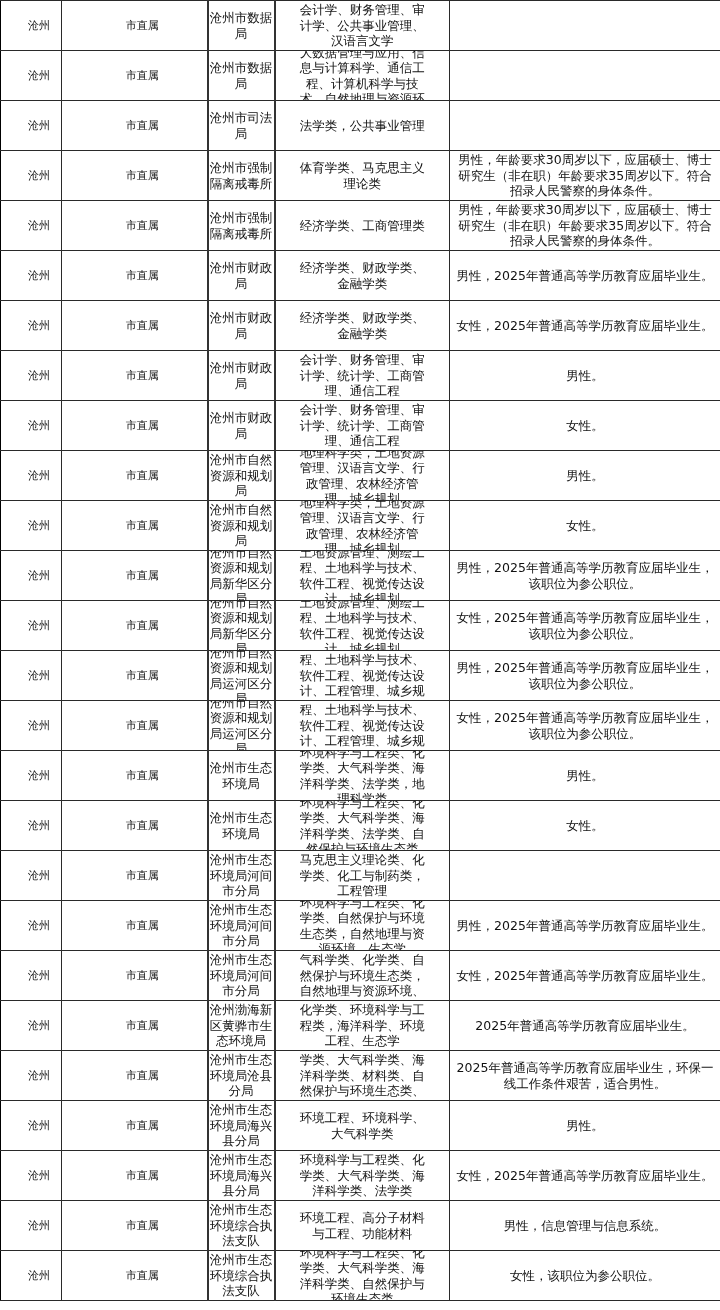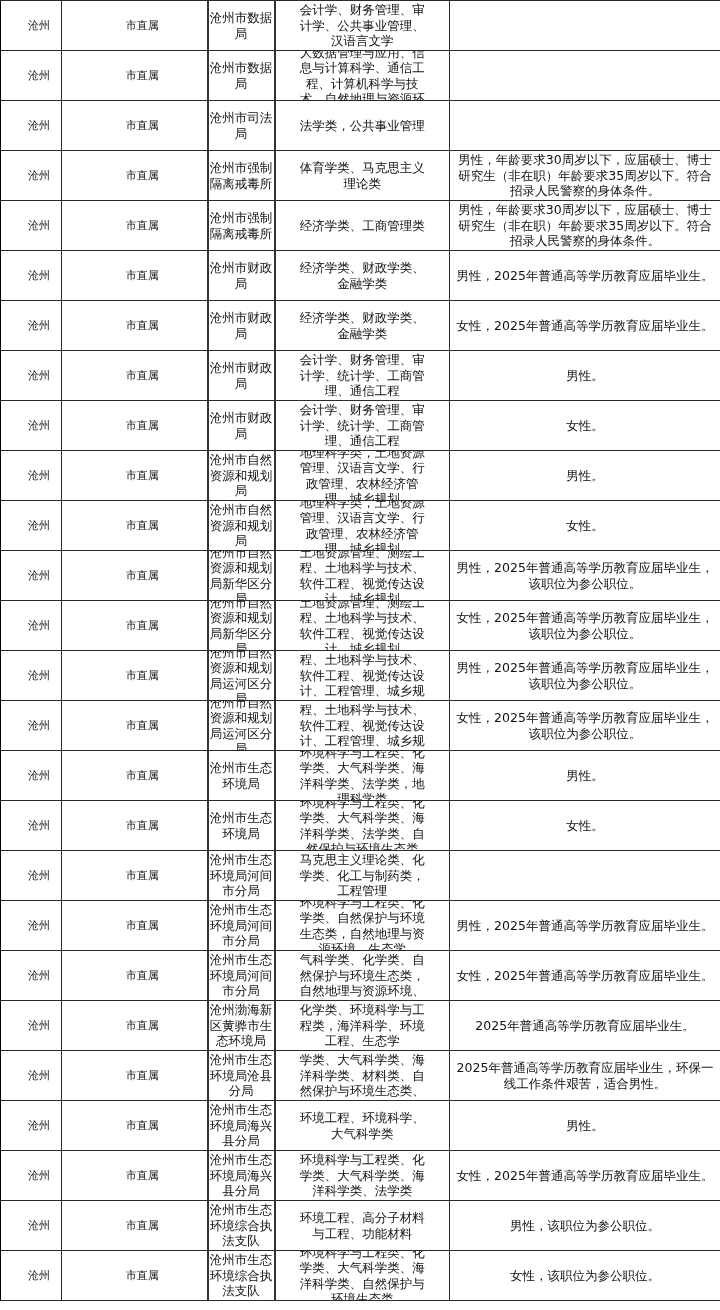--- a/index.html
+++ b/index.html
@@ -741,21 +741,21 @@
               <span>沧州市生态环境综合执法支队</span>
             </div>
           </td>
     <td class="c4">
             <div class="clip">
               <span>环境工程、高分子材料与工程、功能材料</span>
             </div>
           </td>
     <td class="c5">
             <div class="clip">
-              <span>男性，该职位为参公职位。</span>
+              <span>男性，信息管理与信息系统。</span>
             </div>
           </td>
   </tr>
 
   <tr>
     <td class="c1">
             <div class="clip">
               <span>沧州</span>
             </div>
           </td>

